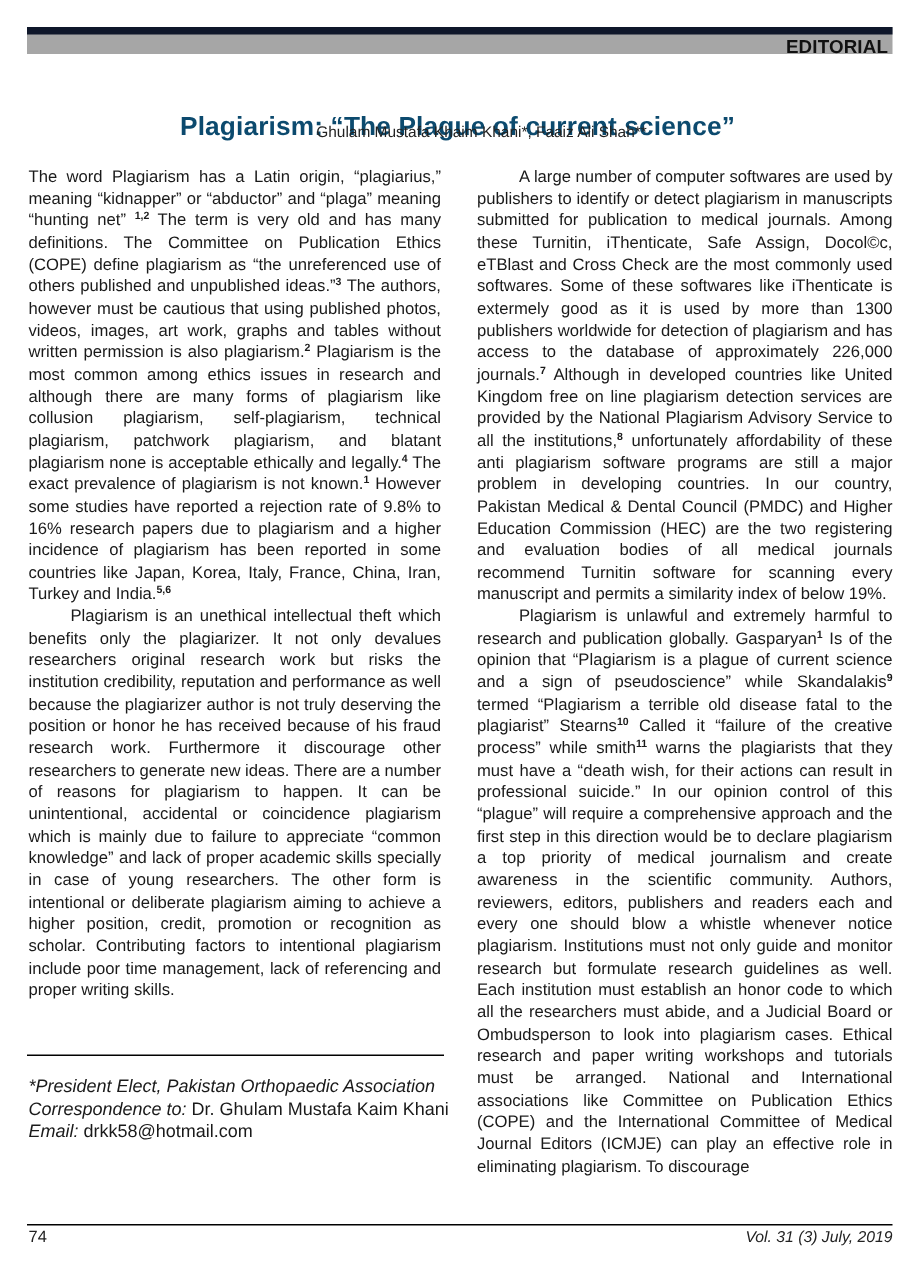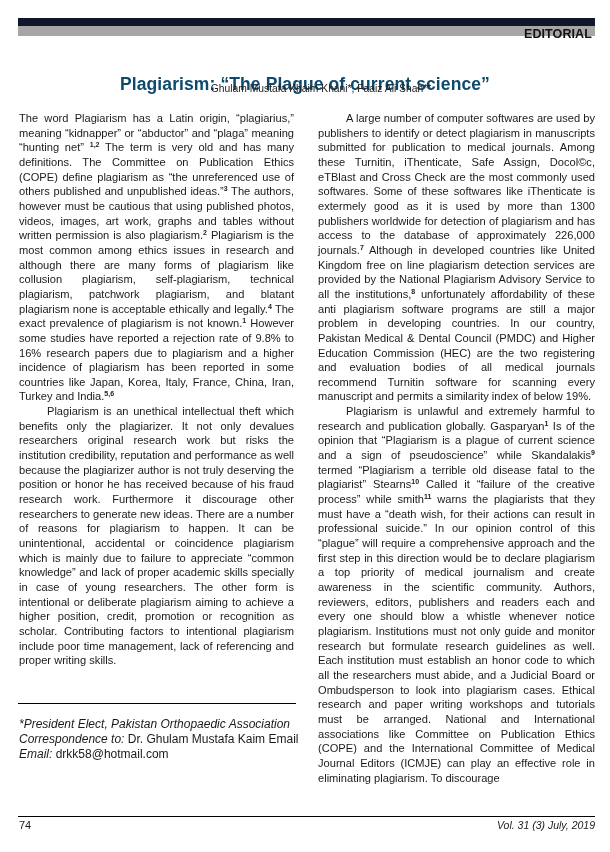--- a/index.html
+++ b/index.html
@@ -15,21 +15,21 @@
       font-family: "Liberation Sans", "DejaVu Sans", sans-serif;
       color: #1a1a1a;
     }
     .header-bar {
       position: absolute;
       left: 18px;
       top: 18px;
       width: 577px;
       height: 18px;
       background: #a6a6a6;
-      border-top: 8px solid #0f172a;
+      border-top: 5px solid #0f172a;
       box-sizing: border-box;
     }
     .header-bar .section-label {
       position: absolute;
       right: 3px;
       top: 0px;
       font-size: 12.5px;
       font-weight: bold;
       color: #111;
       line-height: 16px;
@@ -138,19 +138,19 @@
 
 <div class="column col-right">
   <p class="indent"><span>A large number of computer softwares are used by publishers to identify or detect plagiarism in manuscripts submitted for publication to medical journals. Among these Turnitin, iThenticate, Safe Assign, Docol©c, eTBlast and Cross Check are the most commonly used softwares. Some of these softwares like iThenticate is extermely good as it is used by more than 1300 publishers worldwide for detection of plagiarism and has access to the database of approximately 226,000 journals.</span><sup>7</sup><span> Although in developed countries like United Kingdom free on line plagiarism detection services are provided by the National Plagiarism Advisory Service to all the institutions,</span><sup>8</sup><span> unfortunately affordability of these anti plagiarism software programs are  still a major problem in developing countries. In our country, Pakistan Medical &amp; Dental Council (PMDC) and Higher Education Commission (HEC) are the two registering and evaluation bodies of all medical journals recommend Turnitin software for scanning every manuscript and permits a similarity index of below 19%.</span></p>
   <p class="indent"><span>Plagiarism is unlawful and extremely harmful to research and publication globally. Gasparyan</span><sup>1</sup><span>  Is of the opinion that “Plagiarism is a plague of current science and a sign of pseudoscience” while Skandalakis</span><sup>9</sup><span> termed “Plagiarism a terrible old disease fatal to the plagiarist” Stearns</span><sup>10</sup><span>  Called it “failure of the creative process” while smith</span><sup>11</sup><span> warns the plagiarists that they must have a “death wish, for their actions can result in professional suicide.” In our opinion control of this “plague” will require a comprehensive approach and the first step in this direction would be to declare plagiarism a top priority of medical journalism and create awareness in the scientific community. Authors, reviewers, editors, publishers and readers each and every one should blow a whistle whenever notice plagiarism. Institutions must not only guide and monitor research but formulate research guidelines as well. Each institution must establish an honor code to which all the researchers must abide, and a Judicial Board or Ombudsperson to look into plagiarism cases. Ethical research and paper writing workshops and tutorials must be arranged. National and International associations like Committee on Publication Ethics (COPE) and the International Committee of Medical Journal Editors (ICMJE) can play an effective role in eliminating plagiarism. To discourage</span></p>
 </div>
 
 <div class="footnote-rule"></div>
 
 <div class="footnotes">
   <div class="it">*President Elect, Pakistan Orthopaedic Association</div>
-  <div><span class="it">Correspondence to:</span><span> Dr. Ghulam Mustafa Kaim Email</span></div>
+  <div><span class="it">Correspondence to:</span><span> Dr. Ghulam Mustafa Kaim Khani</span></div>
   <div><span class="it">Email:</span><span> drkk58@hotmail.com</span></div>
 </div>
 
 <div class="footer-rule"></div>
 <div class="page-number">74</div>
 <div class="issue-info">Vol. 31 (3) July, 2019</div>
 
 </body></html>

